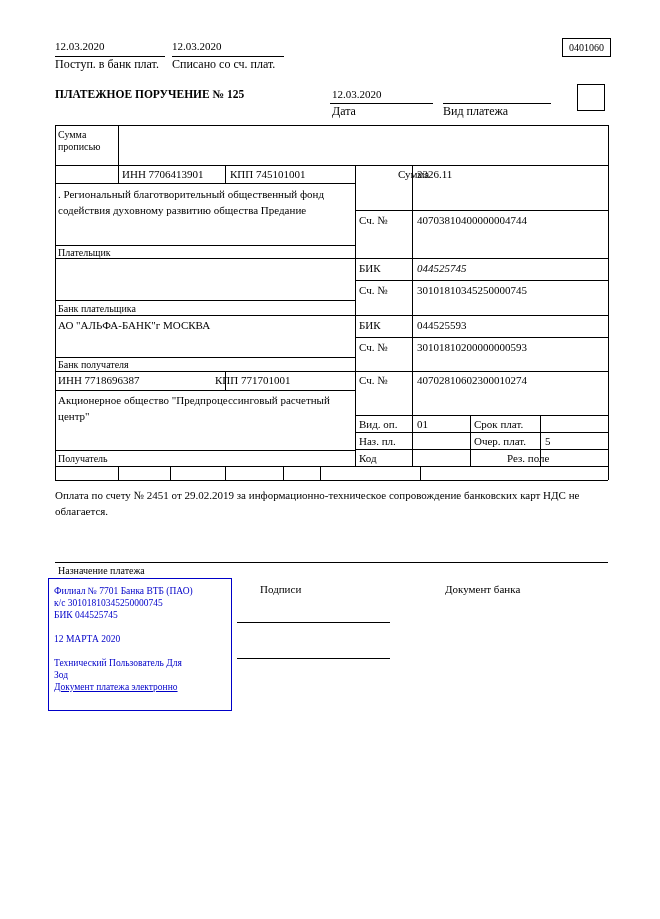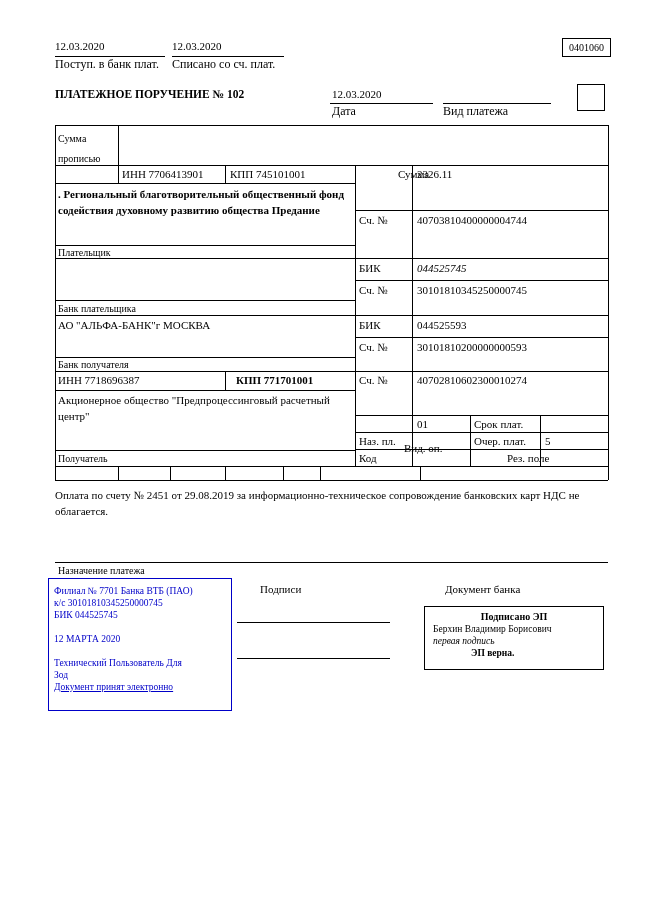--- a/index.html
+++ b/index.html
@@ -32,21 +32,21 @@
   <div class="abs t" style="left:55px; top:40px;">12.03.2020</div>
   <div class="abs hl" style="left:55px; top:56px; width:110px;"></div>
   <div class="abs sm" style="left:55px; top:60px;">Поступ. в банк плат.</div>
 
   <div class="abs t" style="left:172px; top:40px;">12.03.2020</div>
   <div class="abs hl" style="left:172px; top:56px; width:112px;"></div>
   <div class="abs sm" style="left:172px; top:60px;">Списано со сч. плат.</div>
 
   <div class="abs box t" style="left:562px; top:38px; width:49px; height:19px; text-align:center; line-height:17px; font-size:10px;">0401060</div>
 
-  <div class="abs t b" style="left:55px; top:88px; font-size:11.5px;">ПЛАТЕЖНОЕ ПОРУЧЕНИЕ № 102</div>
+  <div class="abs t b" style="left:55px; top:88px; font-size:11.5px;">ПЛАТЕЖНОЕ ПОРУЧЕНИЕ № 125</div>
   <div class="abs t" style="left:332px; top:88px;">12.03.2020</div>
   <div class="abs hl" style="left:330px; top:103px; width:103px;"></div>
   <div class="abs sm" style="left:332px; top:107px;">Дата</div>
   <div class="abs hl" style="left:443px; top:103px; width:108px;"></div>
   <div class="abs sm" style="left:443px; top:107px;">Вид платежа</div>
   <div class="abs box" style="left:577px; top:84px; width:28px; height:27px;"></div>
 
   <div class="abs vl" style="left:55px;  top:125px; height:355px;"></div>
   <div class="abs vl" style="left:608px; top:125px; height:355px;"></div>
   <div class="abs hl" style="left:55px; top:125px; width:553px;"></div>
@@ -77,85 +77,79 @@
   <div class="abs vl" style="left:470px; top:415px; height:51px;"></div>
   <div class="abs vl" style="left:540px; top:415px; height:51px;"></div>
 
   <div class="abs vl" style="left:118px; top:466px; height:14px;"></div>
   <div class="abs vl" style="left:170px; top:466px; height:14px;"></div>
   <div class="abs vl" style="left:225px; top:466px; height:14px;"></div>
   <div class="abs vl" style="left:283px; top:466px; height:14px;"></div>
   <div class="abs vl" style="left:320px; top:466px; height:14px;"></div>
   <div class="abs vl" style="left:420px; top:466px; height:14px;"></div>
 
-  <div class="abs lbl" style="left:58px; top:129px; width:56px; white-space:normal; line-height:20px;">Сумма прописью</div>
+  <div class="abs lbl" style="left:58px; top:129px; width:56px; white-space:normal; line-height:12px;">Сумма прописью</div>
 
   <div class="abs t" style="left:122px; top:168px;">ИНН 7706413901</div>
   <div class="abs t" style="left:230px; top:168px;">КПП 745101001</div>
   <div class="abs t" style="left:359px; top:168px;margin-left:39px;">Сумма</div>
   <div class="abs t" style="left:417px; top:168px;">2326.11</div>
 
-  <div class="abs tw" style="left:58px; top:186px; width:288px;font-weight:bold;">. Региональный благотворительный общественный фонд содействия духовному развитию общества Предание</div>
+  <div class="abs tw" style="left:58px; top:186px; width:288px;">. Региональный благотворительный общественный фонд содействия духовному развитию общества Предание</div>
   <div class="abs t" style="left:359px; top:214px;">Сч. №</div>
   <div class="abs t" style="left:417px; top:214px;">40703810400000004744</div>
   <div class="abs lbl" style="left:58px; top:247px;">Плательщик</div>
 
   <div class="abs t" style="left:359px; top:262px;">БИК</div>
   <div class="abs t" style="left:417px; top:262px;font-style:italic;">044525745</div>
   <div class="abs t" style="left:359px; top:284px;">Сч. №</div>
   <div class="abs t" style="left:417px; top:284px;">30101810345250000745</div>
   <div class="abs lbl" style="left:58px; top:303px;">Банк плательщика</div>
 
   <div class="abs t" style="left:58px; top:319px;">АО "АЛЬФА-БАНК"г МОСКВА</div>
   <div class="abs t" style="left:359px; top:319px;">БИК</div>
   <div class="abs t" style="left:417px; top:319px;">044525593</div>
   <div class="abs t" style="left:359px; top:341px;">Сч. №</div>
   <div class="abs t" style="left:417px; top:341px;">30101810200000000593</div>
   <div class="abs lbl" style="left:58px; top:359px;">Банк получателя</div>
 
   <div class="abs t" style="left:58px; top:374px;">ИНН 7718696387</div>
-  <div class="abs t" style="left:236px; top:374px;font-weight:bold;">КПП 771701001</div>
+  <div class="abs t" style="left:215px; top:374px;">КПП 771701001</div>
   <div class="abs t" style="left:359px; top:374px;">Сч. №</div>
   <div class="abs t" style="left:417px; top:374px;text-align:center;">40702810602300010274</div>
 
   <div class="abs tw" style="left:58px; top:392px; width:290px;">Акционерное общество "Предпроцессинговый расчетный центр"</div>
 
-  <div class="abs t" style="left:359px; top:442px;margin-left:45px;">Вид. оп.</div>
+  <div class="abs t" style="left:359px; top:418px;">Вид. оп.</div>
   <div class="abs t" style="left:417px; top:418px;">01</div>
   <div class="abs t" style="left:474px; top:418px;">Срок плат.</div>
 
   <div class="abs t" style="left:359px; top:435px;">Наз. пл.</div>
   <div class="abs t" style="left:474px; top:435px;">Очер. плат.</div>
   <div class="abs t" style="left:545px; top:435px;">5</div>
 
   <div class="abs lbl" style="left:58px; top:453px;text-align:right;">Получатель</div>
   <div class="abs t" style="left:359px; top:452px;">Код</div>
   <div class="abs t" style="left:474px; top:452px;margin-left:33px;">Рез. поле</div>
 
-  <div class="abs tw" style="left:55px; top:487px; width:552px;">Оплата по счету № 2451 от 29.08.2019 за информационно-техническое сопровождение банковских карт НДС не облагается.</div>
+  <div class="abs tw" style="left:55px; top:487px; width:552px;">Оплата по счету № 2451 от 29.02.2019 за информационно-техническое сопровождение банковских карт НДС не облагается.</div>
   <div class="abs hl" style="left:55px; top:562px; width:553px;"></div>
   <div class="abs lbl" style="left:58px; top:565px;">Назначение платежа</div>
 
   <div class="abs stamp" style="left:48px; top:578px; width:184px; height:133px;">
     <div>Филиал № 7701 Банка ВТБ (ПАО)</div>
     <div>к/с 30101810345250000745</div>
     <div>БИК 044525745</div>
     <div class="gap"></div>
     <div>12 МАРТА 2020</div>
     <div class="gap"></div>
     <div>Технический Пользователь Для</div>
     <div>Зод</div>
-    <div class="u">Документ принят электронно</div>
+    <div class="u">Документ платежа электронно</div>
   </div>
 
   <div class="abs t" style="left:260px; top:583px;">Подписи</div>
   <div class="abs hl" style="left:237px; top:622px; width:153px;"></div>
   <div class="abs hl" style="left:237px; top:658px; width:153px;"></div>
 
   <div class="abs t" style="left:445px; top:583px;">Документ банка</div>
-  <div class="abs marks" style="left:424px; top:606px; width:180px; height:64px;">
-    <div class="c">Подписано ЭП</div>
-    <div>Берхин Владимир Борисович</div>
-    <div class="i">первая подпись</div>
-    <div class="sig">ЭП верна.</div>
-  </div>
 
 </div>
 
 </body></html>

